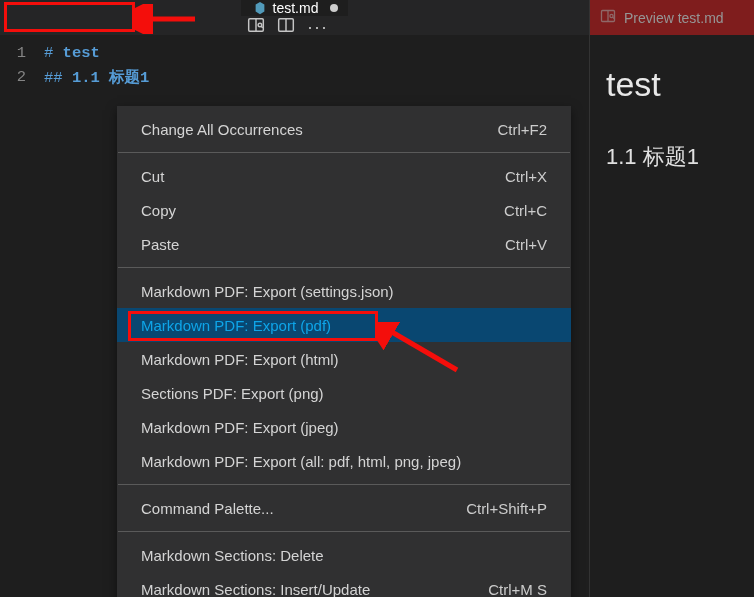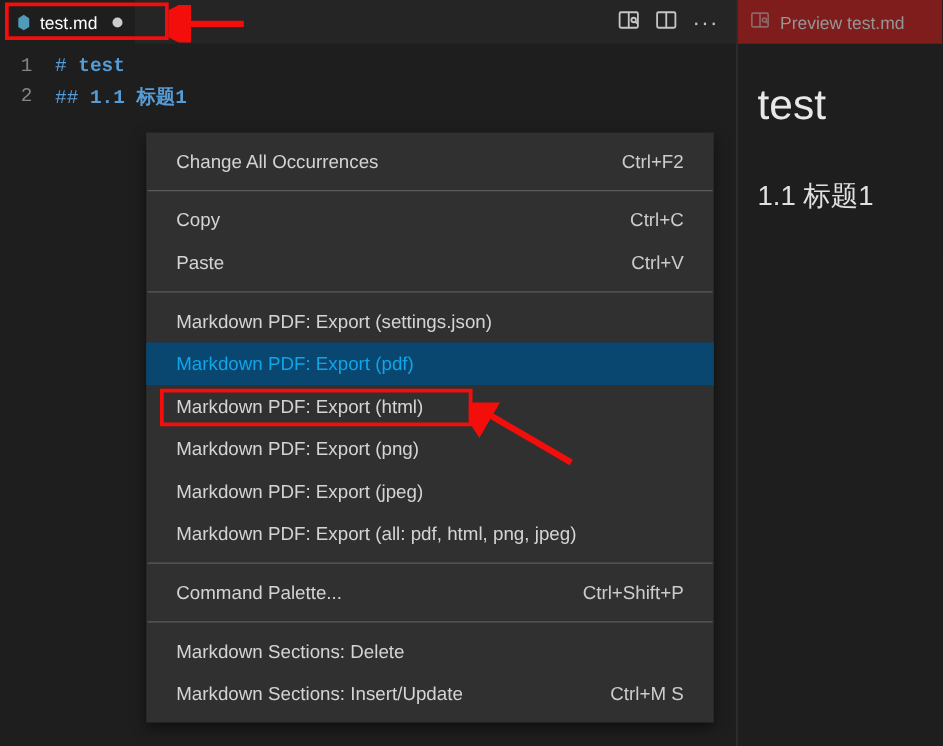--- a/index.html
+++ b/index.html
@@ -27,20 +27,21 @@
       flex: 1;
       background: #1e1e1e;
     }
     
     .tab-bar {
       height: 35px;
       display: flex;
       align-items: center;
       background: #252526;
       justify-content: space-between;
+      flex-direction: column;
     }
     .tab {
       height: 35px;
       display: flex;
       align-items: center;
       padding: 0 10px 0 12px;
       background: #1e1e1e;
       gap: 6px;
       color: #ffffff;
     }
@@ -227,20 +228,24 @@
   </div>
 </div>
 
 <div class="context-menu">
   <div class="cm-item">
     <span>Change All Occurrences</span>
     <span class="cm-shortcut">Ctrl+F2</span>
   </div>
   <div class="cm-sep"></div>
   <div class="cm-item">
+    <span>Cut</span>
+    <span class="cm-shortcut">Ctrl+X</span>
+  </div>
+  <div class="cm-item">
     <span>Copy</span>
     <span class="cm-shortcut">Ctrl+C</span>
   </div>
   <div class="cm-item">
     <span>Paste</span>
     <span class="cm-shortcut">Ctrl+V</span>
   </div>
   <div class="cm-sep"></div>
   <div class="cm-item">
     <span>Markdown PDF: Export (settings.json)</span>
@@ -248,21 +253,21 @@
   </div>
   <div class="cm-item highlight">
     <span>Markdown PDF: Export (pdf)</span>
     <span class="cm-shortcut"></span>
   </div>
   <div class="cm-item">
     <span>Markdown PDF: Export (html)</span>
     <span class="cm-shortcut"></span>
   </div>
   <div class="cm-item">
-    <span>Markdown PDF: Export (png)</span>
+    <span>Sections PDF: Export (png)</span>
     <span class="cm-shortcut"></span>
   </div>
   <div class="cm-item">
     <span>Markdown PDF: Export (jpeg)</span>
     <span class="cm-shortcut"></span>
   </div>
   <div class="cm-item">
     <span>Markdown PDF: Export (all: pdf, html, png, jpeg)</span>
     <span class="cm-shortcut"></span>
   </div>

